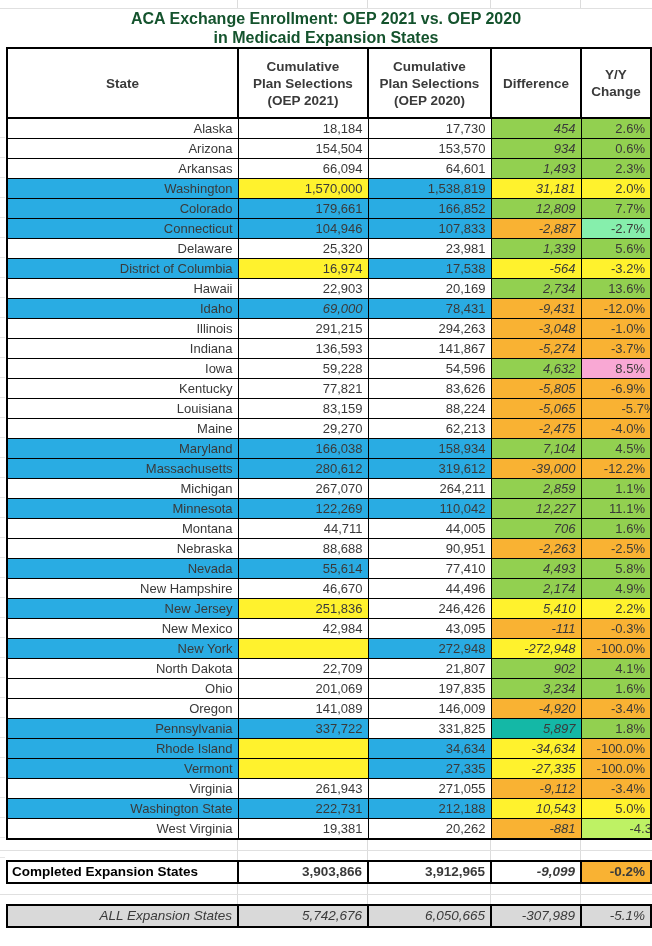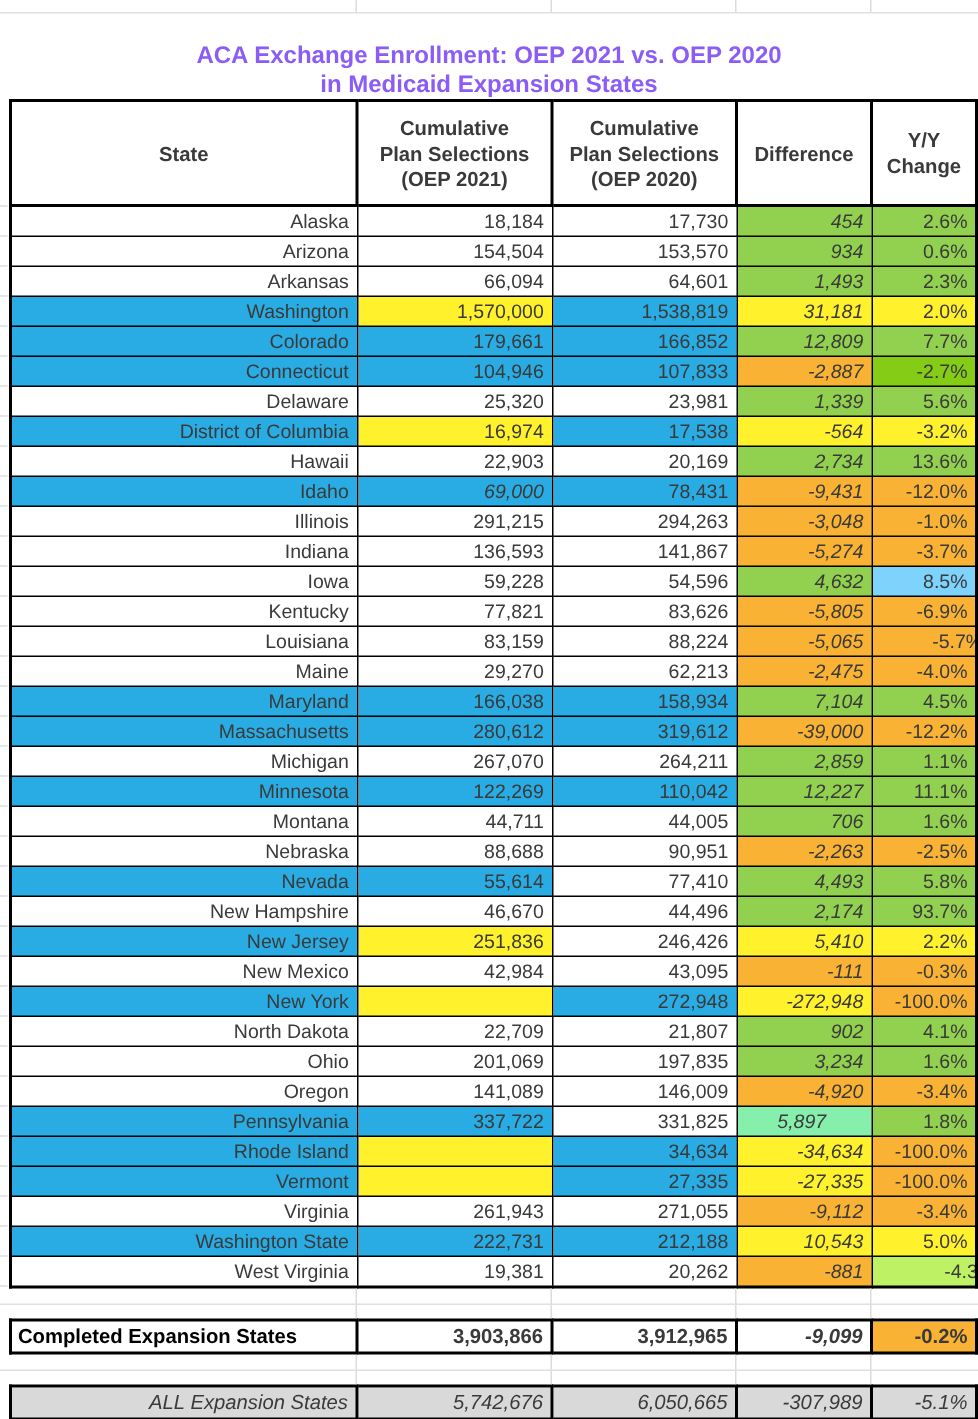--- a/index.html
+++ b/index.html
@@ -12,21 +12,21 @@
   
   .vgrid{position:absolute;top:0;bottom:0;width:1px;background:#dcdcdc;}
   .top-strip{position:relative;height:8px;border-bottom:1px solid #e0e0e0;}
   .gap{position:relative;height:20px;}
   .gap::after{content:'';position:absolute;left:0;right:0;top:50%;border-top:1px solid #e0e0e0;}
   .left-ticks{
     position:absolute;left:0;top:118px;width:5px;height:740px;
     background:repeating-linear-gradient(to bottom,transparent 0 19px,#e6e6e6 19px 20px);
   }
 
-  .title-block{height:38px;text-align:center;font-weight:bold;font-size:16px;line-height:19px;color:#8b5cf6;margin-top:19px;}
+  .title-block{height:38px;text-align:center;font-weight:bold;font-size:16px;line-height:19px;color:#14532d;}
 
   table{border-collapse:collapse;table-layout:fixed;margin-left:6px;width:644px;}
   col.c-state{width:231px;}
   col.c-2021{width:130px;}
   col.c-2020{width:123px;}
   col.c-diff{width:90px;}
   col.c-yy{width:70px;}
 
   table.main{border:2px solid #000;}
   table.main th{
@@ -122,21 +122,21 @@
           <td style="background: rgb(41, 172, 227);">179,661</td>
           <td style="background: rgb(41, 172, 227);">166,852</td>
           <td class="diff" style="background: rgb(146, 208, 80);">12,809</td>
           <td style="background: rgb(146, 208, 80);">7.7%</td>
         </tr>
         <tr>
           <td style="background: rgb(41, 172, 227);">Connecticut</td>
           <td style="background: rgb(41, 172, 227);">104,946</td>
           <td style="background: rgb(41, 172, 227);">107,833</td>
           <td class="diff" style="background: rgb(249, 178, 51);">-2,887</td>
-          <td style="background: #84cc16;">-2.7%</td>
+          <td style="background: #86efac;">-2.7%</td>
         </tr>
         <tr>
           <td>Delaware</td>
           <td>25,320</td>
           <td>23,981</td>
           <td class="diff" style="background: rgb(146, 208, 80);">1,339</td>
           <td style="background: rgb(146, 208, 80);">5.6%</td>
         </tr>
         <tr>
           <td style="background: rgb(41, 172, 227);">District of Columbia</td>
@@ -171,21 +171,21 @@
           <td>136,593</td>
           <td>141,867</td>
           <td class="diff" style="background: rgb(249, 178, 51);">-5,274</td>
           <td style="background: rgb(249, 178, 51);">-3.7%</td>
         </tr>
         <tr>
           <td>Iowa</td>
           <td>59,228</td>
           <td>54,596</td>
           <td class="diff" style="background: rgb(146, 208, 80);">4,632</td>
-          <td style="background: #7dd3fc;">8.5%</td>
+          <td style="background: #f9a8d4;">8.5%</td>
         </tr>
         <tr>
           <td>Kentucky</td>
           <td>77,821</td>
           <td>83,626</td>
           <td class="diff" style="background: rgb(249, 178, 51);">-5,805</td>
           <td style="background: rgb(249, 178, 51);">-6.9%</td>
         </tr>
         <tr>
           <td>Louisiana</td>
@@ -248,21 +248,21 @@
           <td style="background: rgb(41, 172, 227);">55,614</td>
           <td>77,410</td>
           <td class="diff" style="background: rgb(146, 208, 80);">4,493</td>
           <td style="background: rgb(146, 208, 80);">5.8%</td>
         </tr>
         <tr>
           <td>New Hampshire</td>
           <td>46,670</td>
           <td>44,496</td>
           <td class="diff" style="background: rgb(146, 208, 80);">2,174</td>
-          <td style="background: rgb(146, 208, 80);">93.7%</td>
+          <td style="background: rgb(146, 208, 80);">4.9%</td>
         </tr>
         <tr>
           <td style="background: rgb(41, 172, 227);">New Jersey</td>
           <td style="background: rgb(255, 242, 45);">251,836</td>
           <td>246,426</td>
           <td class="diff" style="background: rgb(255, 242, 45);">5,410</td>
           <td style="background: rgb(255, 242, 45);">2.2%</td>
         </tr>
         <tr>
           <td>New Mexico</td>
@@ -296,21 +296,21 @@
           <td>Oregon</td>
           <td>141,089</td>
           <td>146,009</td>
           <td class="diff" style="background: rgb(249, 178, 51);">-4,920</td>
           <td style="background: rgb(249, 178, 51);">-3.4%</td>
         </tr>
         <tr>
           <td style="background: rgb(41, 172, 227);">Pennsylvania</td>
           <td style="background: rgb(41, 172, 227);">337,722</td>
           <td>331,825</td>
-          <td class="diff" style="background: #86efac; text-align: center;">5,897</td>
+          <td class="diff" style="background: #14b8a6;">5,897</td>
           <td style="background: rgb(146, 208, 80);">1.8%</td>
         </tr>
         <tr>
           <td style="background: rgb(41, 172, 227);">Rhode Island</td>
           <td style="background: rgb(255, 242, 45);"></td>
           <td style="background: rgb(41, 172, 227);">34,634</td>
           <td class="diff" style="background: rgb(255, 242, 45);">-34,634</td>
           <td style="background: rgb(249, 178, 51);">-100.0%</td>
         </tr>
         <tr>

